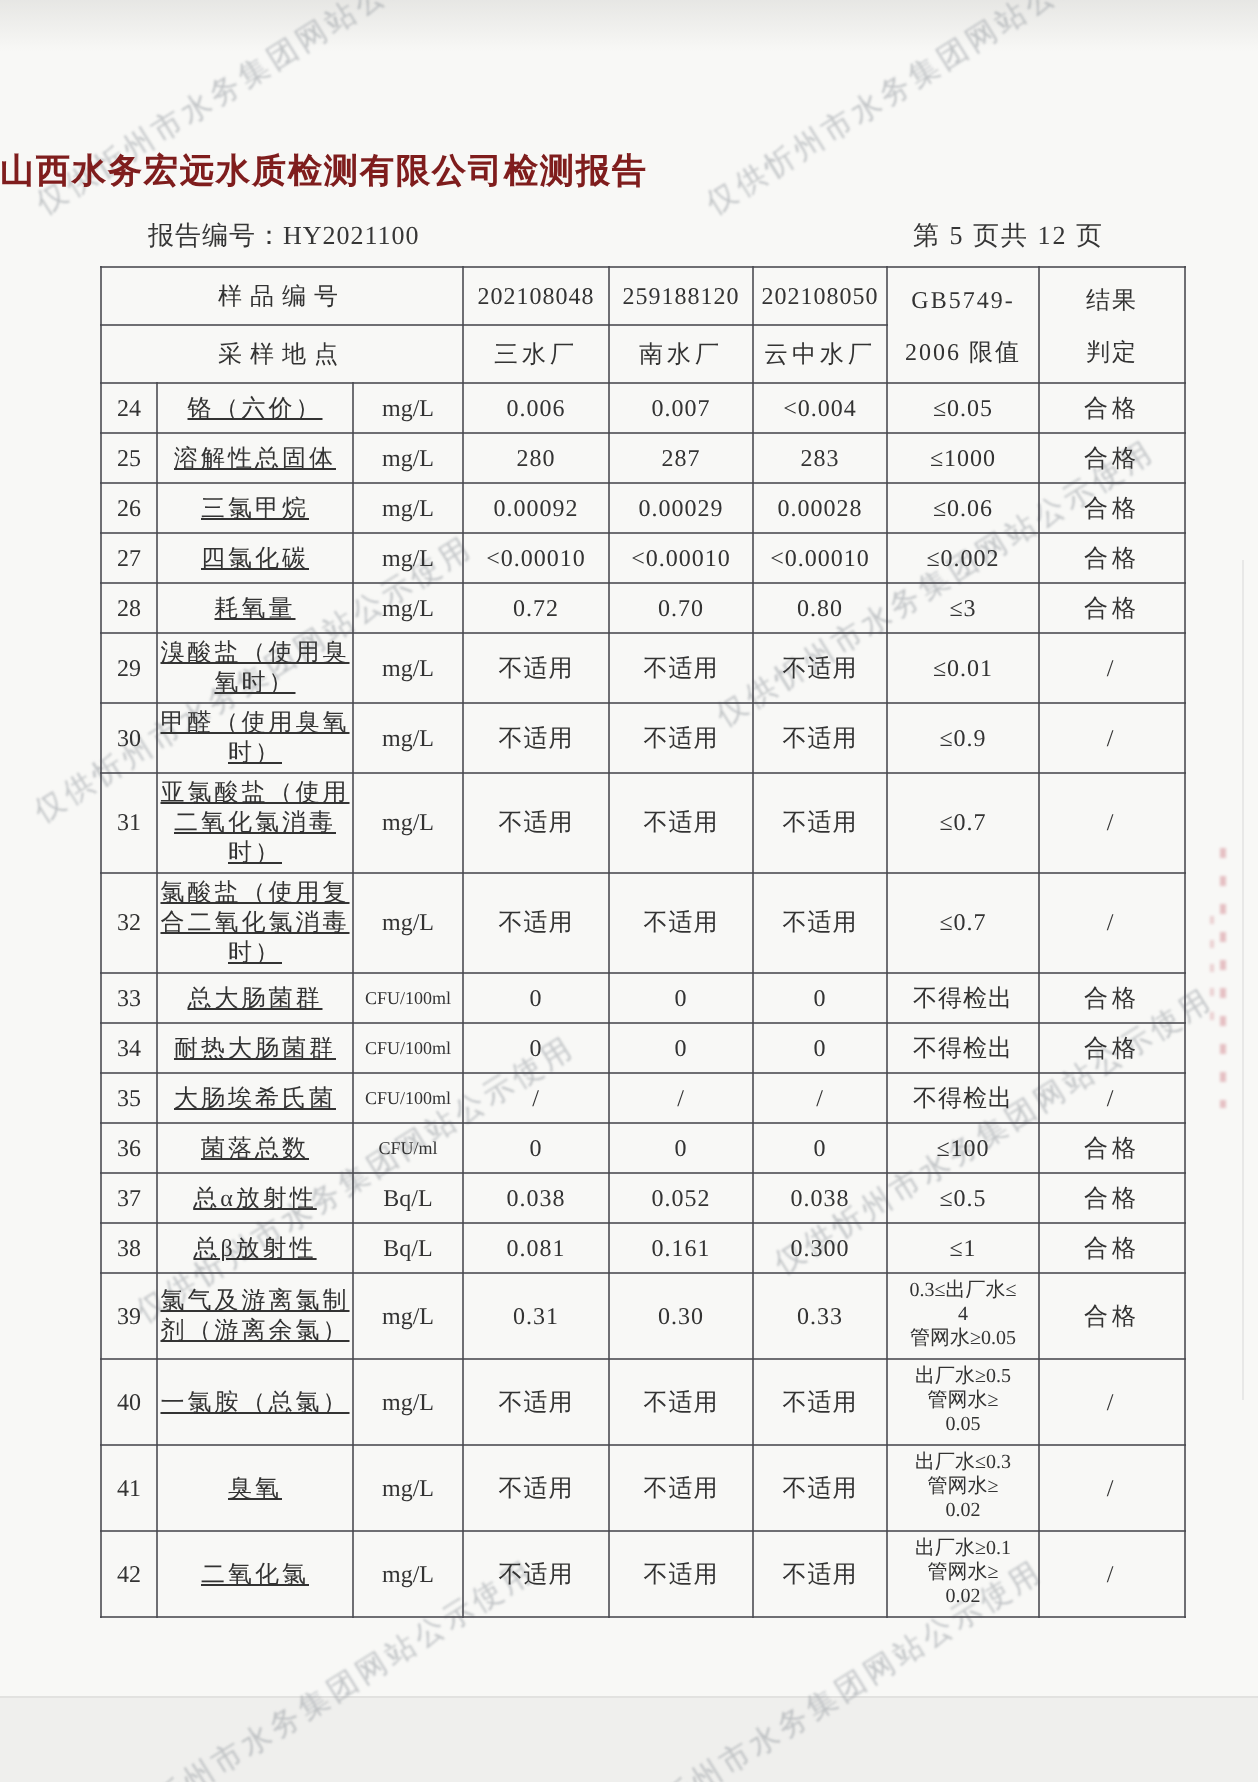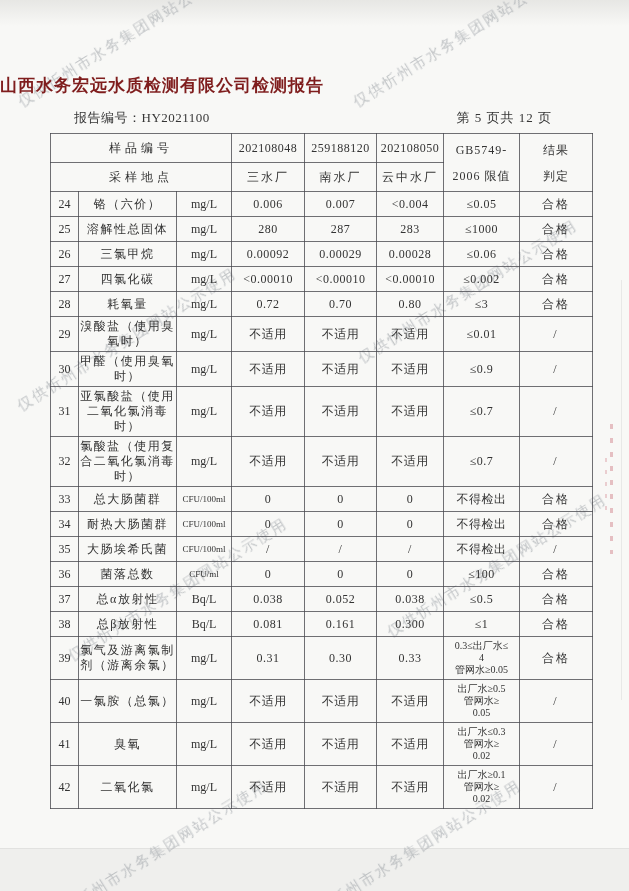--- a/index.html
+++ b/index.html
@@ -43,21 +43,21 @@
     padding:2px 1px;overflow:hidden;
   }
   thead tr{height:29px;}
   th.lbl{letter-spacing:4px;}
   th.gb{white-space:pre-line;line-height:26px;letter-spacing:1px;}
   th.sid{letter-spacing:0.5px;font-size:12.5px;}
   th.loc{letter-spacing:2px;}
 
   tbody tr{height:25px;}
   td.c-no{font-size:12px;}
-  td.c-name{text-align:left;padding-left:7px;letter-spacing:1.5px;line-height:15px;}
+  td.c-name{text-align:left;padding-left:7px;letter-spacing:1.5px;line-height:15px;text-decoration:underline;}
   td.c-unit{font-size:12px;margin-top:48px;}
   td.c-unit.small-unit{font-size:9px;letter-spacing:0;border-radius:12px;}
   td.c-val{letter-spacing:0.5px;}
   td.c-limit{letter-spacing:0.5px;}
   td.c-limit.limit-multi{font-size:10px;line-height:12px;white-space:pre-line;letter-spacing:0;padding:3px 0;}
   td.c-result{letter-spacing:2px;}
 
   .red-mark{position:absolute;left:604px;top:424px;width:14px;height:132px;
     filter:blur(0.7px);opacity:0.55;pointer-events:none;}
   .red-mark .col-a{position:absolute;left:6px;top:0;width:3px;height:130px;

